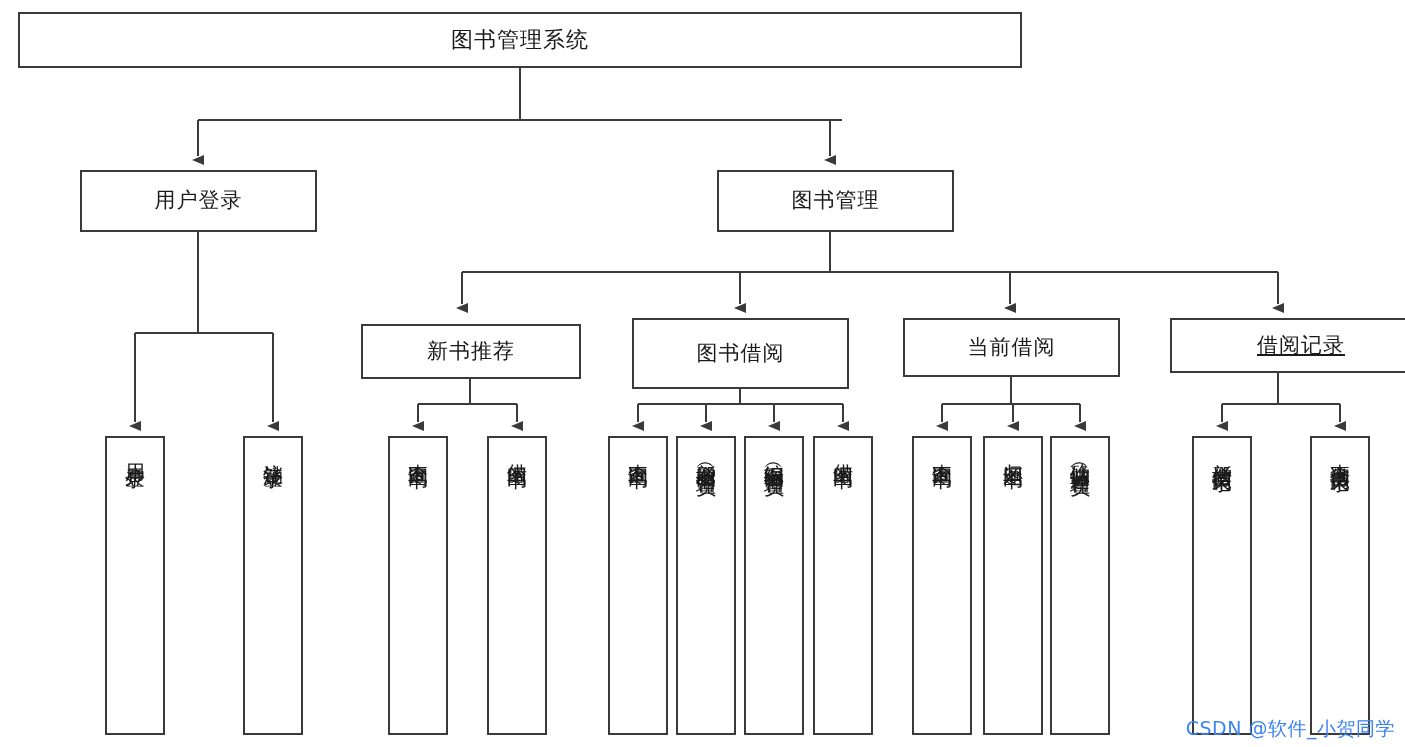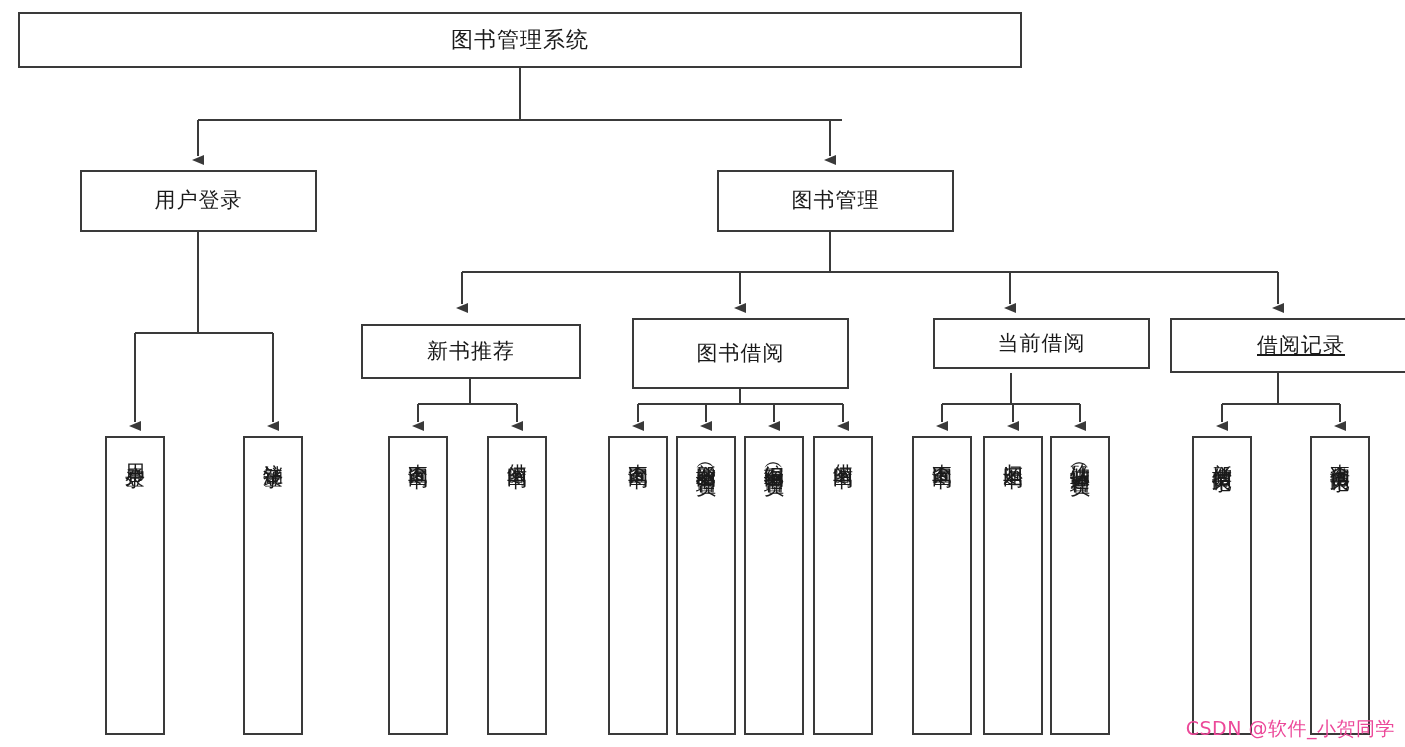--- a/index.html
+++ b/index.html
@@ -48,21 +48,21 @@
     line-height:1.34;
     letter-spacing:2px;
     white-space:nowrap;
     display:block;
   }
   .watermark{
     position:absolute;
     right:10px;
     bottom:5px;
     font-size:19px;
-    color:#ec4899;
+    color:#3b82f6;
     letter-spacing:0.5px;
     white-space:nowrap;
     user-select:none;
   }
 </style>
 </head>
 <body>
 
 <div id="diagram-root">
 
@@ -126,21 +126,21 @@
   <div class="node hbox" id="node-l2-1" style="left: 711px; top: 170px; width: 237px; height: 62px; margin-left: 6px;">
     <span>图书管理</span>
   </div>
 
   <div class="node hbox" id="node-l3-0" style="left: 361px; top: 324px; width: 220px; height: 55px;">
     <span>新书推荐</span>
   </div>
   <div class="node hbox" id="node-l3-1" style="left: 632px; top: 318px; width: 217px; height: 71px;">
     <span>图书借阅</span>
   </div>
-  <div class="node hbox" id="node-l3-2" style="left: 903px; top: 318px; width: 217px; height: 51px; margin-left: 30px;">
+  <div class="node hbox" id="node-l3-2" style="left: 903px; top: 318px; width: 217px; height: 59px;">
     <span>当前借阅</span>
   </div>
   <div class="node hbox" id="node-l3-3" style="left: 1170px; top: 318px; width: 262px; height: 55px; text-decoration: underline;">
     <span>借阅记录</span>
   </div>
 
   <div class="node leaf" id="node-leaf-0" style="left: 105px; top: 436px; width: 60px; height: 299px;">
     <span class="vlabel">用户登录</span>
   </div>
   <div class="node leaf" id="node-leaf-1" style="left: 243px; top: 436px; width: 60px; height: 299px;">

